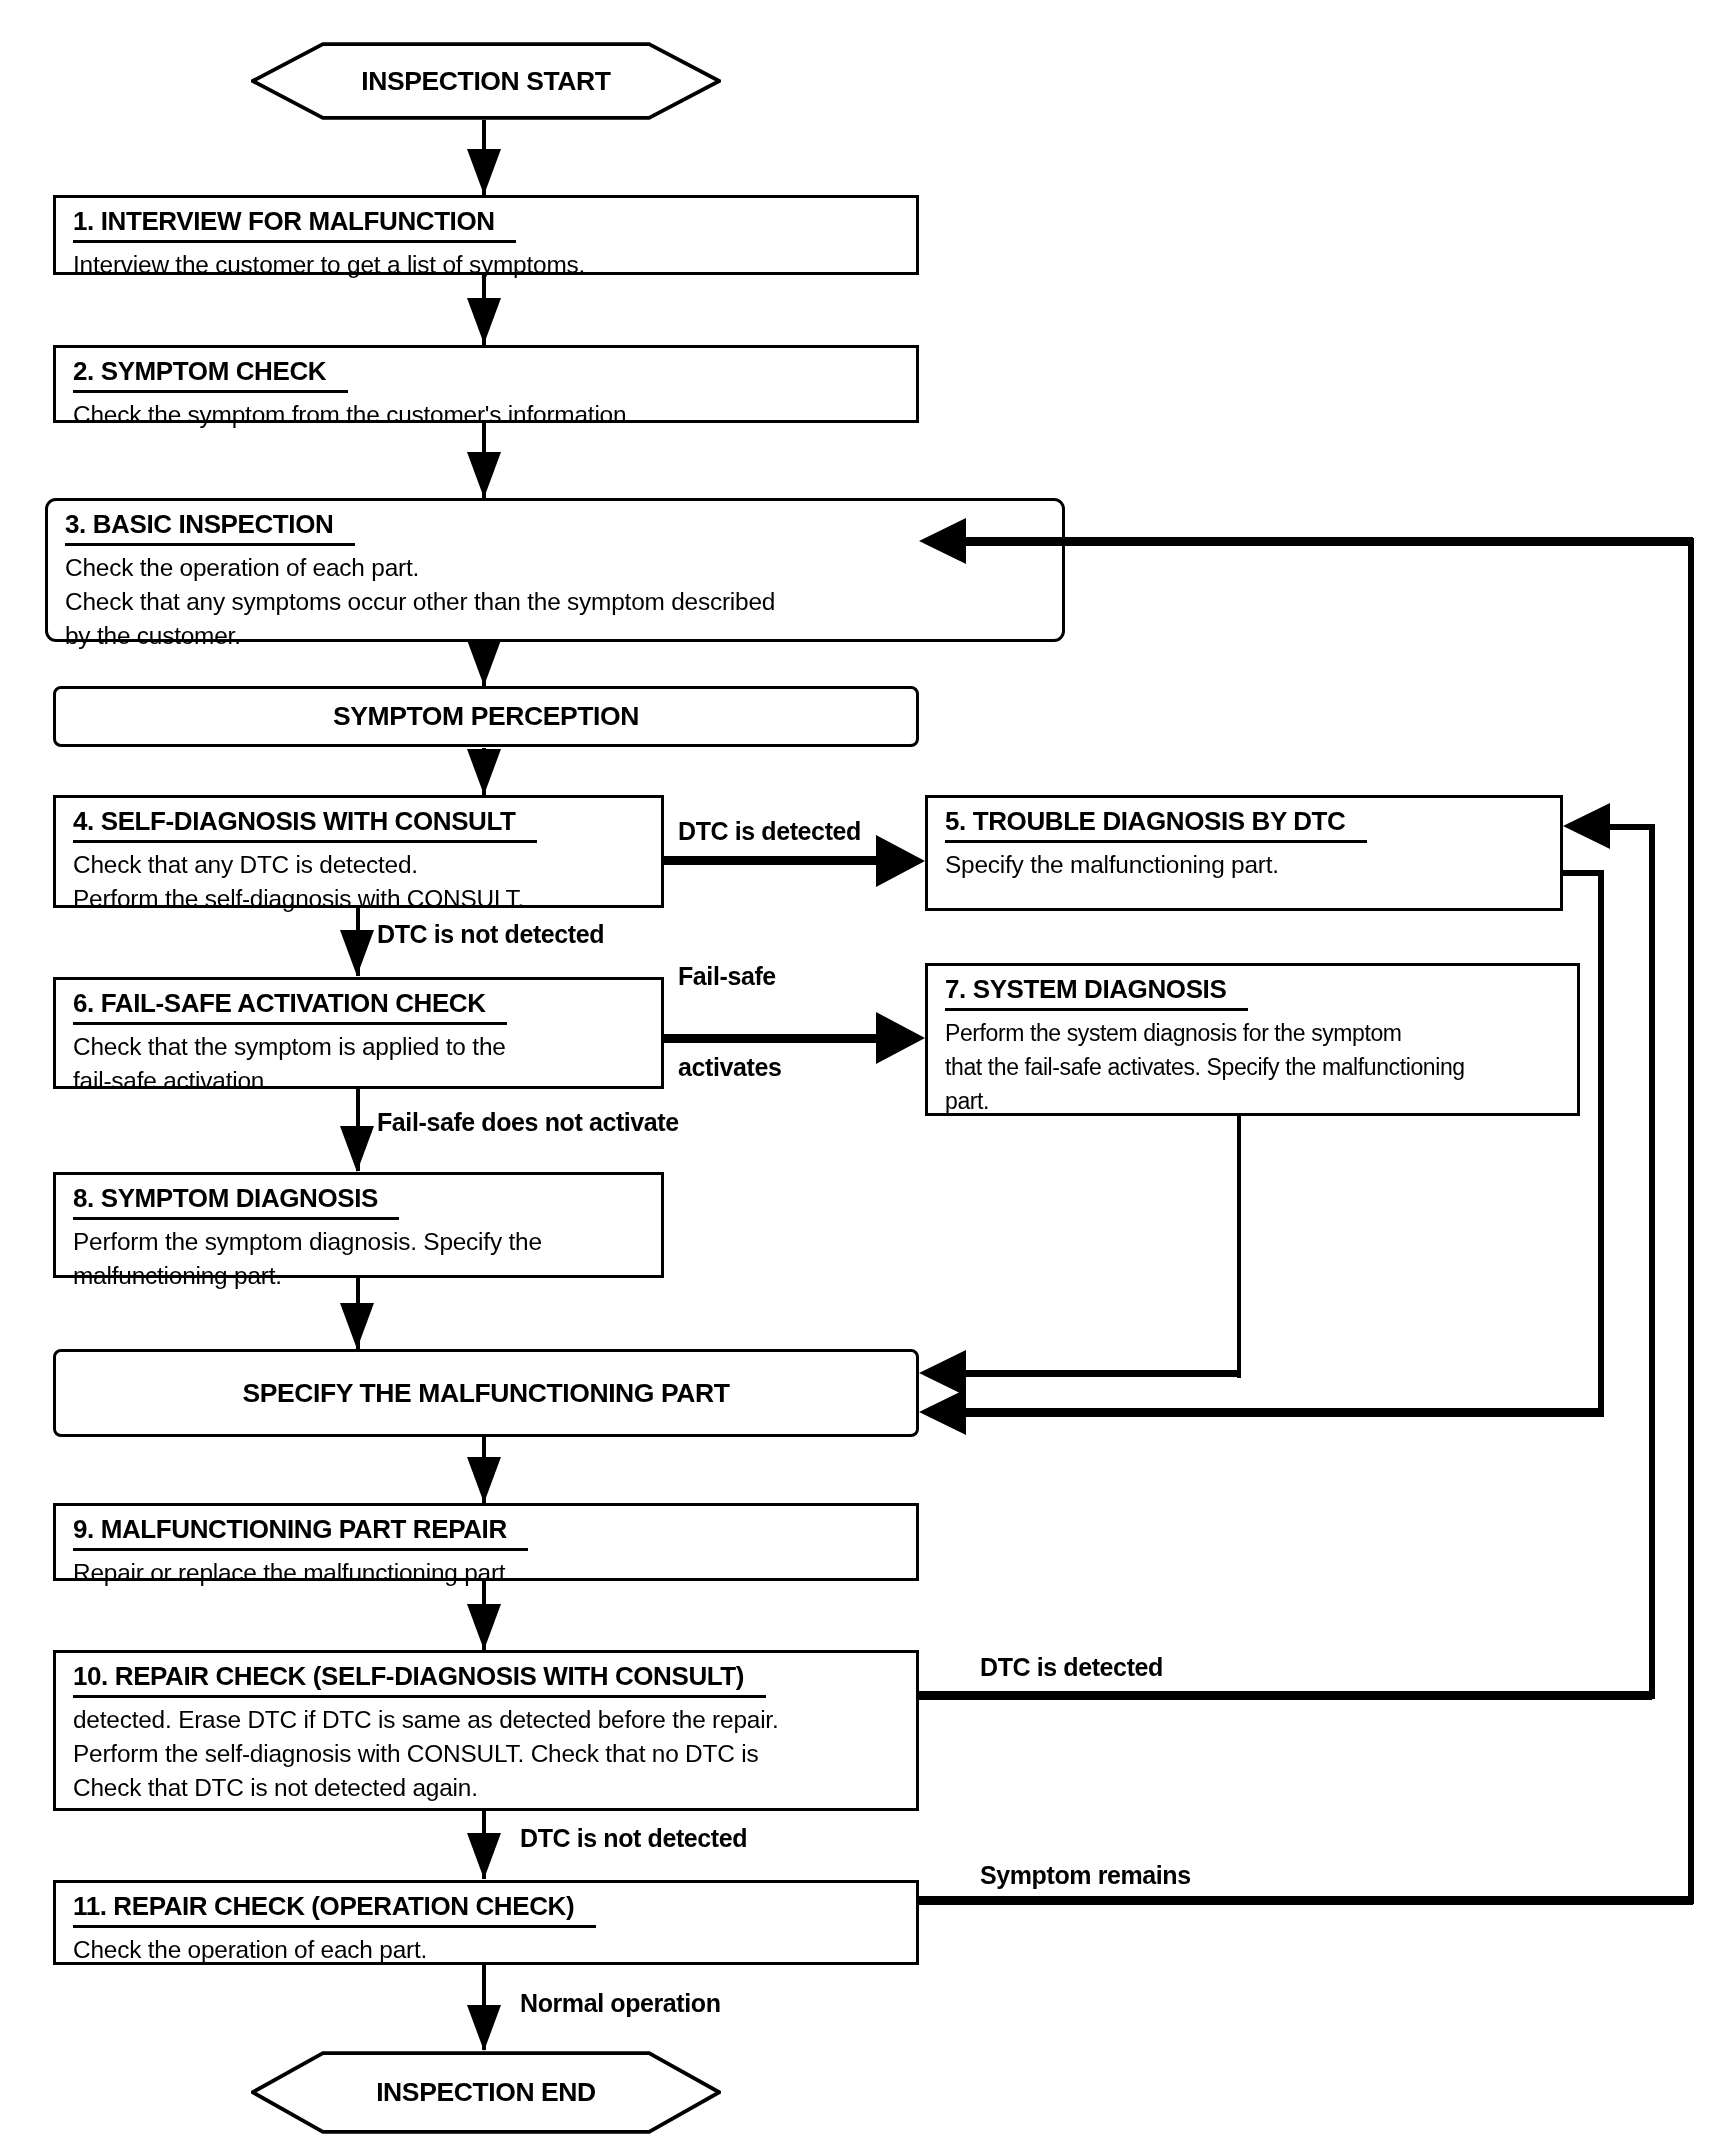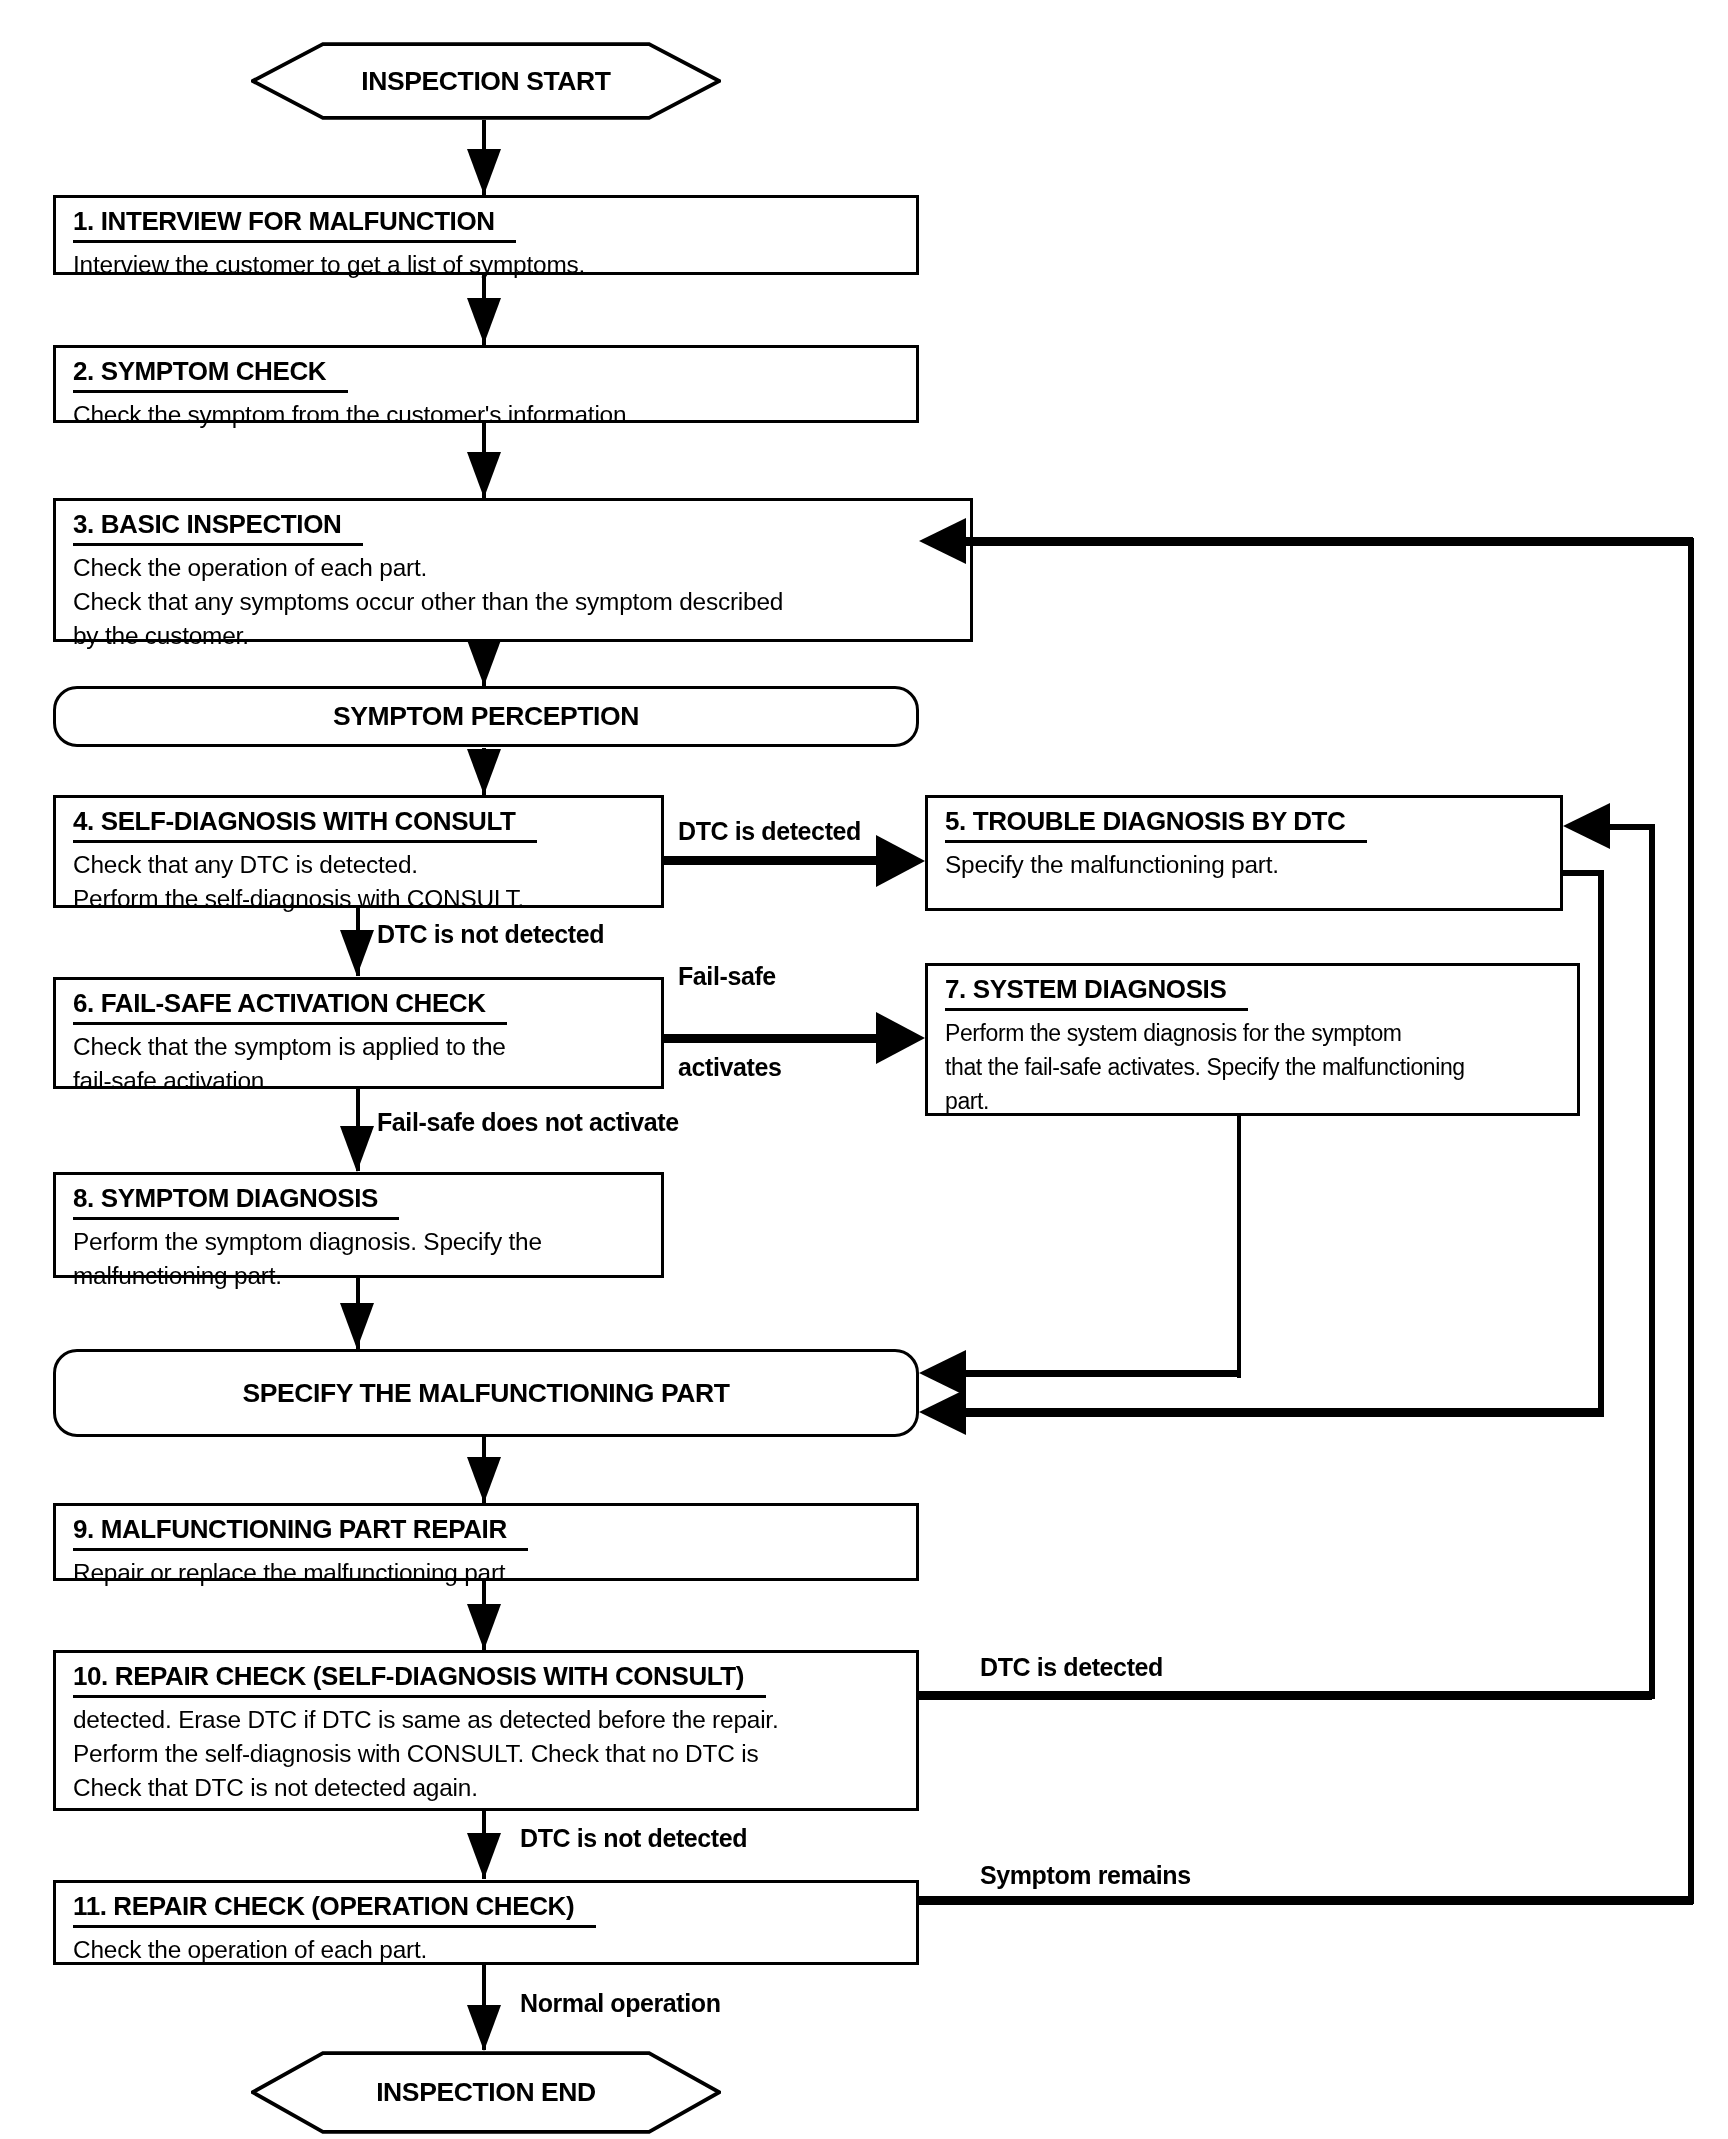--- a/index.html
+++ b/index.html
@@ -32,21 +32,21 @@
     font-size:24.4px;
     line-height:34px;
     letter-spacing:-0.2px;
     white-space:nowrap;
   }
   .box .tight .line{font-size:23px;letter-spacing:-0.4px;}
   .round{
     position:absolute;
     background:#fff;
     border:3.9px solid #000;
-    border-radius:24px;
+    border-radius:8px;
     box-sizing:border-box;
     display:flex;align-items:center;justify-content:center;
     font-weight:bold;font-size:26.5px;letter-spacing:-0.4px;
   }
   .hex{position:absolute;}
   .hex svg{position:absolute;left:0;top:0;width:100%;height:100%;}
   .hex .hex-label{
     position:absolute;inset:0;
     display:flex;align-items:center;justify-content:center;
     font-weight:bold;font-size:26.5px;letter-spacing:-0.4px;
@@ -104,21 +104,21 @@
   <div class="box" style="left:53px;top:345px;width:866px;height:78px;">
     <div class="title">2. SYMPTOM CHECK</div>
     <div class="body">
       <div class="line">Check the symptom from the customer's information.</div>
     </div>
   </div>
 
   <div class="vline" style="left:482px;top:423px;width:3.9px;height:75px;"></div>
   <div class="arr-down" style="left:467px;top:452px;"></div>
 
-  <div class="box" style="left:53px;top:498px;width:920px;height:144px;">
+  <div class="box" style="left:45px;top:498px;width:1020px;height:144px;border-radius:11px;">
     <div class="title">3. BASIC INSPECTION</div>
     <div class="body">
       <div class="line">Check the operation of each part.</div>
       <div class="line">Check that any symptoms occur other than the symptom described</div>
       <div class="line">by the customer.</div>
     </div>
   </div>
 
   <div class="vline" style="left:482px;top:642px;width:3.9px;height:45px;"></div>
   <div class="arr-down" style="left:467px;top:640px;"></div>

